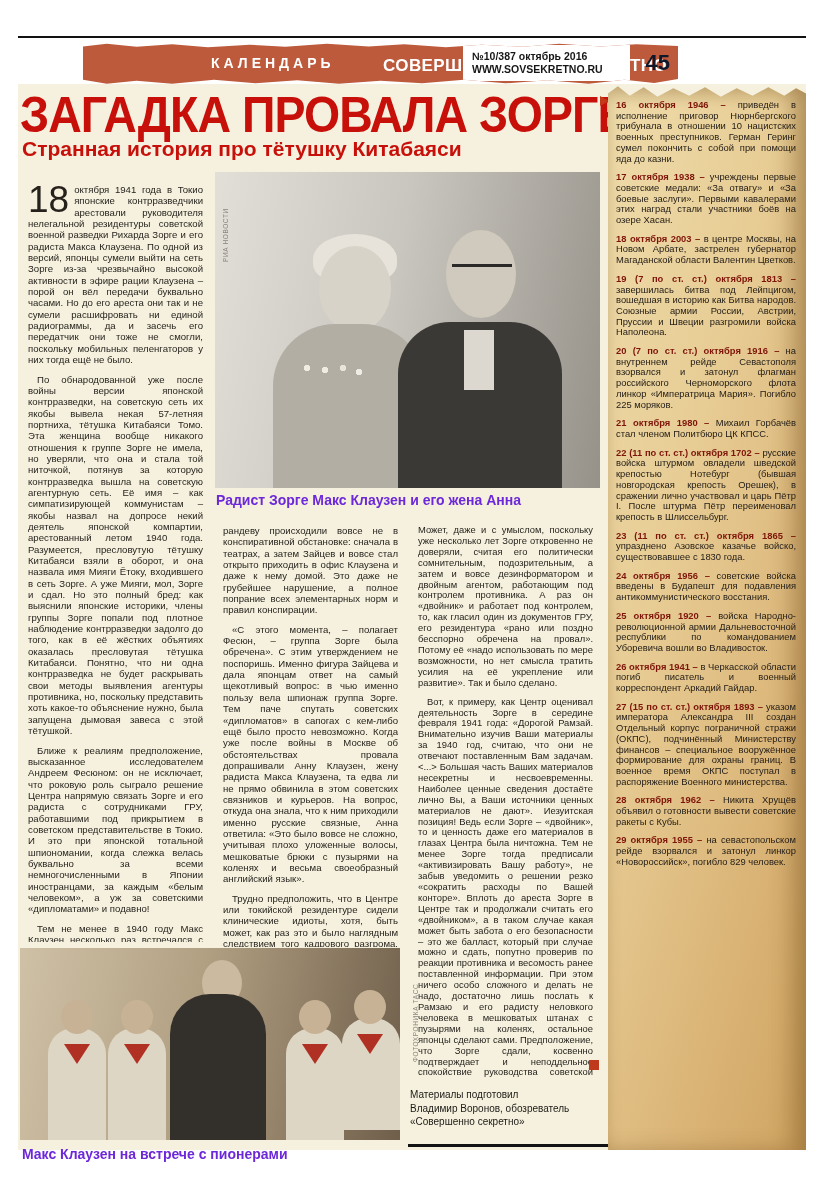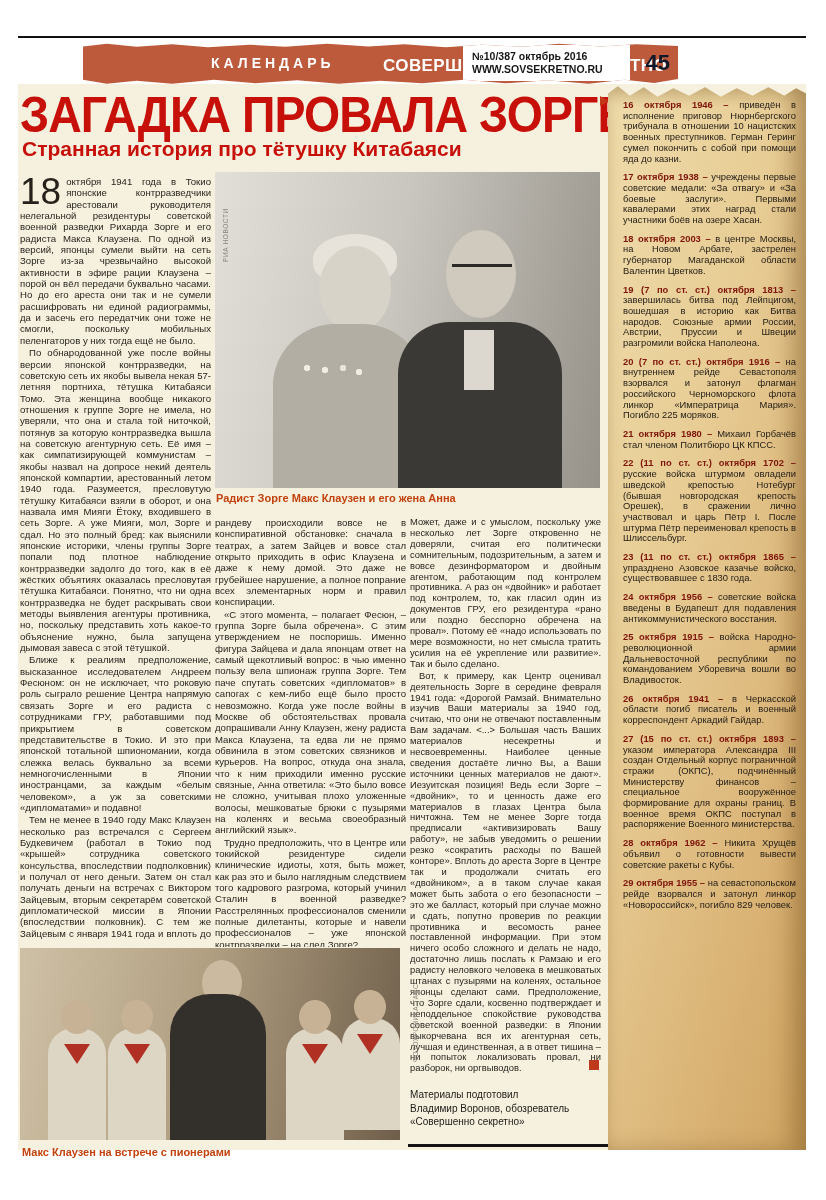--- a/index.html
+++ b/index.html
@@ -23,21 +23,21 @@
   .page-num{position:absolute;right:8px;top:8px;color:#0f172a;font-weight:800;font-size:22px;}
 
   
   .headline{position:absolute;left:20px;top:86px;margin:0;width:600px;white-space:nowrap;
       font-size:50px;font-weight:800;letter-spacing:-1px;color:#c8100b;
       transform:scaleX(0.93);transform-origin:left top;}
   .subtitle{position:absolute;left:22px;top:137px;margin:0;font-size:21px;font-weight:700;color:#c8100b;}
 
   
   .col{position:absolute;text-align:justify;overflow:hidden;color:#221e19;}
-  .col p{margin:0;}
+  .col p{margin:8px;}
   .col p + p{text-indent:9px;margin-top:1px;}
   .col1{left:20px;top:176px;width:191px;height:766px;font-size:9.6px;line-height:11.35px;}
   .col2{left:215px;top:517px;width:191px;height:430px;font-size:9.6px;line-height:11.35px;}
   .col3{left:410px;top:517px;width:191px;height:560px;font-size:9.4px;line-height:10.9px;}
   .dropcap{float:left;font-size:37px;line-height:30px;font-weight:400;margin:1px 5px 0 0;color:#26211b;}
   .end-mark{position:absolute;left:589px;top:1060px;width:10px;height:10px;background:#bf3a1c;}
   .article-footer{position:absolute;left:410px;top:1088px;width:191px;font-size:10px;line-height:13.5px;color:#1d1a16;}
   .bottom-rule{position:absolute;left:408px;top:1144px;width:398px;height:3px;background:#121212;}
 
   
@@ -61,30 +61,30 @@
       background:linear-gradient(100deg,#cfc1a6 0%,#b2a083 45%,#6f5e4a 100%);}
   .p2-man{left:150px;top:46px;width:96px;height:146px;background:#33302c;border-radius:40px 40px 0 0;}
   .p2-man-head{left:182px;top:12px;width:40px;height:46px;background:#cbb9a0;border-radius:50%;}
   .p2-pioneer{top:80px;width:58px;height:112px;background:#ded6c4;border-radius:26px 26px 0 0;}
   .p2-pa{left:28px;} .p2-pb{left:88px;} .p2-pc{left:266px;} .p2-pd{left:322px;top:70px;}
   .p2-head{top:52px;width:32px;height:34px;background:#c7b295;border-radius:50%;}
   .p2-ha{left:41px;} .p2-hb{left:101px;} .p2-hc{left:279px;} .p2-hd{left:334px;top:42px;}
   .scarf{top:96px;width:0;height:0;border-left:13px solid transparent;border-right:13px solid transparent;
       border-top:20px solid #b03024;}
   .sc-a{left:44px;} .sc-b{left:104px;} .sc-c{left:282px;} .sc-d{left:337px;top:86px;}
-  .caption{position:absolute;font-weight:700;font-size:11px;color:#c2410c;}
+  .caption{position:absolute;font-weight:700;font-size:14px;color:#6d28d9;}
   .caption1{left:216px;top:492px;width:385px;}
   .caption2{left:22px;top:1146px;width:380px;}
   .credit{position:absolute;font-size:6.5px;color:#8b867d;letter-spacing:0.6px;
       transform:rotate(-90deg);transform-origin:left top;white-space:nowrap;}
   .credit1{left:222px;top:262px;} .credit2{left:412px;top:1062px;}
 
   
   .sidebar{position:absolute;left:608px;top:84px;width:198px;height:1066px;box-sizing:border-box;
-      padding:16px 10px 8px 15px;overflow:hidden;text-align:justify;
+      padding:16px 10px 8px 8px;overflow:hidden;text-align:justify;
       background:linear-gradient(105deg,#efdcab 0%,#e7cc94 38%,#dbb578 72%,#cfa461 100%);
       box-shadow:inset -16px 0 20px rgba(116,78,28,0.35), inset 0 12px 14px rgba(116,78,28,0.22);
       clip-path:polygon(0% 0.9%,5% 0.2%,11% 1.1%,18% 0.3%,25% 1.2%,33% 0.4%,41% 1.1%,49% 0.3%,
       57% 1.2%,65% 0.4%,73% 1.1%,81% 0.3%,89% 1.1%,95% 0.4%,100% 0.9%,100% 100%,0% 100%);}
   .cal-entry{margin:0 0 8px 0;font-size:9.4px;line-height:10.7px;color:#262019;}
   .cal-date{font-weight:700;color:#7e150a;}
   .cal-pointer{position:absolute;left:600px;top:96px;width:0;height:0;
       border-top:5px solid transparent;border-bottom:5px solid transparent;border-left:9px solid #c33a1a;}
 </style>
 </head>
@@ -179,19 +179,19 @@
   <aside class="sidebar">
     <p class="cal-entry"><b class="cal-date">16 октября 1946 –</b> <span>приведён в исполнение приговор Нюрнбергского трибунала в отношении 10 нацистских военных преступников. Герман Геринг сумел покончить с собой при помощи яда до казни.</span></p>
     <p class="cal-entry"><b class="cal-date">17 октября 1938 –</b> <span>учреждены первые советские медали: «За отвагу» и «За боевые заслуги». Первыми кавалерами этих наград стали участники боёв на озере Хасан.</span></p>
     <p class="cal-entry"><b class="cal-date">18 октября 2003 –</b> <span>в центре Москвы, на Новом Арбате, застрелен губернатор Магаданской области Валентин Цветков.</span></p>
     <p class="cal-entry"><b class="cal-date">19 (7 по ст. ст.) октября 1813 –</b> <span>завершилась битва под Лейпцигом, вошедшая в историю как Битва народов. Союзные армии России, Австрии, Пруссии и Швеции разгромили войска Наполеона.</span></p>
     <p class="cal-entry"><b class="cal-date">20 (7 по ст. ст.) октября 1916 –</b> <span>на внутреннем рейде Севастополя взорвался и затонул флагман российского Черноморского флота линкор «Императрица Мария». Погибло 225 моряков.</span></p>
     <p class="cal-entry"><b class="cal-date">21 октября 1980 –</b> <span>Михаил Горбачёв стал членом Политбюро ЦК КПСС.</span></p>
     <p class="cal-entry"><b class="cal-date">22 (11 по ст. ст.) октября 1702 –</b> <span>русские войска штурмом овладели шведской крепостью Нотебург (бывшая новгородская крепость Орешек), в сражении лично участвовал и царь Пётр I. После штурма Пётр переименовал крепость в Шлиссельбург.</span></p>
     <p class="cal-entry"><b class="cal-date">23 (11 по ст. ст.) октября 1865 –</b> <span>упразднено Азовское казачье войско, существовавшее с 1830 года.</span></p>
     <p class="cal-entry"><b class="cal-date">24 октября 1956 –</b> <span>советские войска введены в Будапешт для подавления антикоммунистического восстания.</span></p>
-    <p class="cal-entry"><b class="cal-date">25 октября 1915 –</b> <span>войска Народно-революционной армии Дальневосточной республики по командованием Уборевича вошли во Владивосток.</span></p>
+    <p class="cal-entry"><b class="cal-date">25 октября 1920 –</b> <span>войска Народно-революционной армии Дальневосточной республики по командованием Уборевича вошли во Владивосток.</span></p>
     <p class="cal-entry"><b class="cal-date">26 октября 1941 –</b> <span>в Черкасской области погиб писатель и военный корреспондент Аркадий Гайдар.</span></p>
     <p class="cal-entry"><b class="cal-date">27 (15 по ст. ст.) октября 1893 –</b> <span>указом императора Александра III создан Отдельный корпус пограничной стражи (ОКПС), подчинённый Министерству финансов – специальное вооружённое формирование для охраны границ. В военное время ОКПС поступал в распоряжение Военного министерства.</span></p>
     <p class="cal-entry"><b class="cal-date">28 октября 1962 –</b> <span>Никита Хрущёв объявил о готовности вывести советские ракеты с Кубы.</span></p>
     <p class="cal-entry"><b class="cal-date">29 октября 1955 –</b> <span>на севастопольском рейде взорвался и затонул линкор «Новороссийск», погибло 829 человек.</span></p>
   </aside>
 </div>
 
 </body></html>

